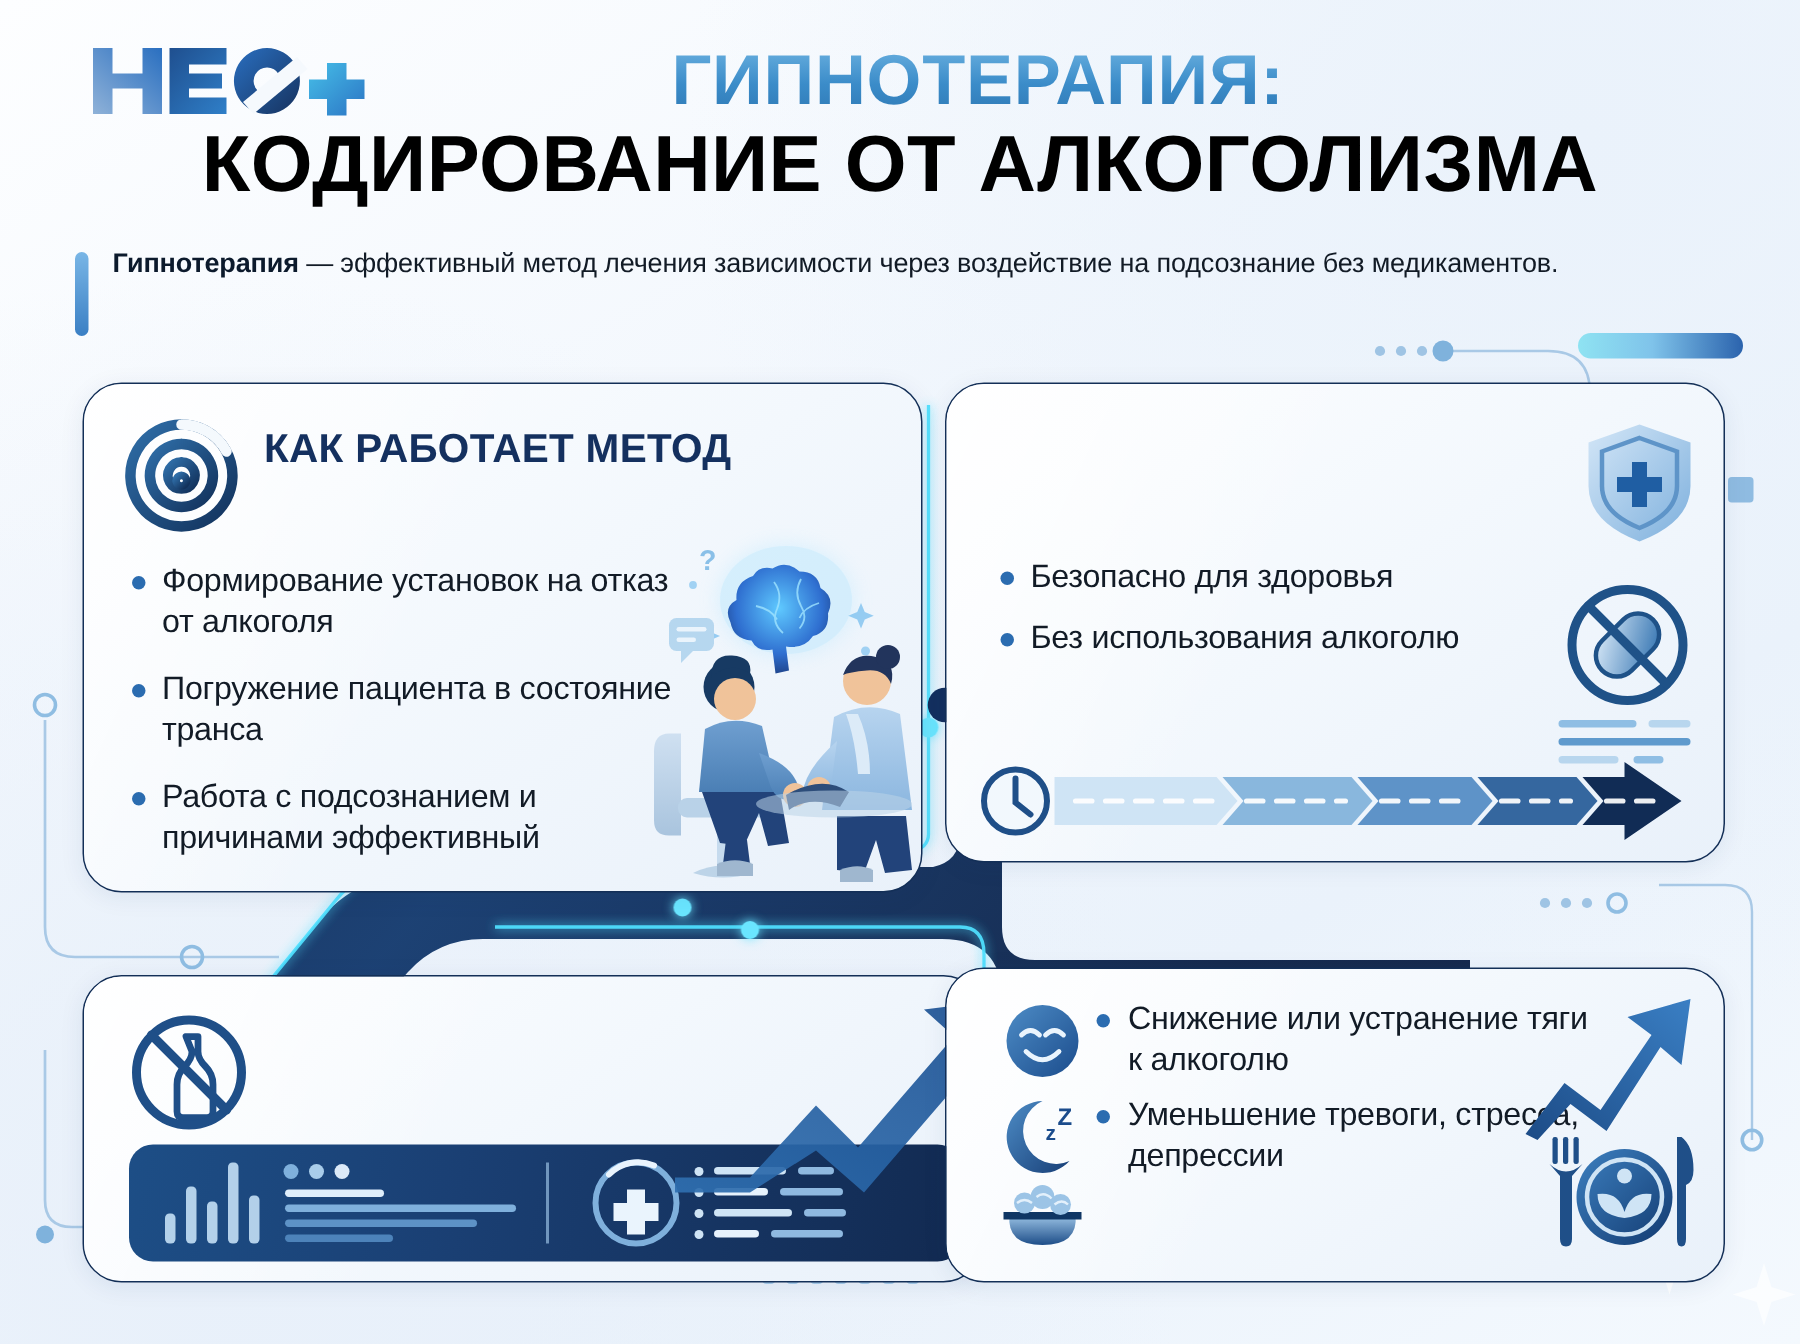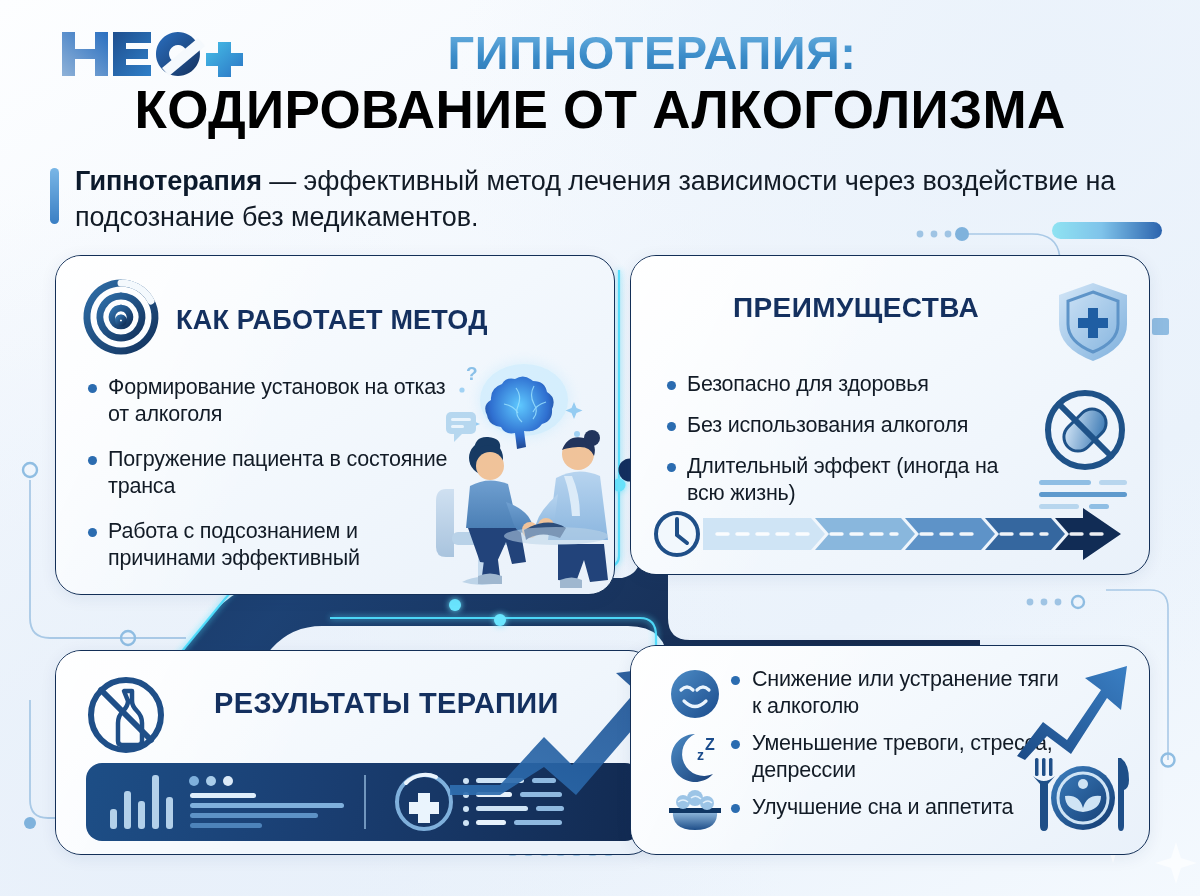--- a/index.html
+++ b/index.html
@@ -34,38 +34,38 @@
     font-size:53px; font-weight:700; letter-spacing:.3px;
     color:#000000; line-height:1.1; margin-top:2px;
   }
 
   
   .lead { position:absolute; left:50px; top:164px; width:1070px; display:flex; gap:16px; }
   .lead-bar {
     width:9px; min-width:9px; height:56px; border-radius:5px; margin-top:4px;
     background:linear-gradient(180deg,#79b6e6 0%,#3a7fc4 100%);
   }
-  .lead-text { font-size:27px; line-height:1.33; color:#121b26; letter-spacing:-.1px; }
+  .lead-text { font-size:18px; line-height:1.33; color:#121b26; letter-spacing:-.1px; }
   .lead-text b { font-weight:700; color:#0c1a2c; }
 
   
   .card {
     position:absolute; border:1.7px solid #132f57; border-radius:26px;
     background:linear-gradient(145deg,#fdfeff 0%,#f3f8fd 48%,#e9f1fa 100%);
     box-shadow:0 3px 16px rgba(22,54,100,.08);
     overflow:hidden;
   }
   .card-sheen {
     position:absolute; inset:0; pointer-events:none;
     background:linear-gradient(115deg,rgba(255,255,255,.85) 0%,rgba(255,255,255,0) 42%);
   }
 
   
   #card-method { left:55px; top:255px; width:560px; height:340px; }
-  .c1-head { position:absolute; left:26px; top:22px; display:flex; align-items:center; gap:16px; }
+  .c1-head { position:absolute; left:26px; top:22px; display:flex; align-items:flex-start; gap:16px; }
   .c1-title { font-size:27px; font-weight:700; color:#14305f; line-height:1.12; letter-spacing:.2px; margin-top:6px; }
   .bullets { position:absolute; left:32px; top:118px; width:370px; }
   .bullet { display:flex; gap:11px; margin-bottom:18px; }
   .dot { width:9px; height:9px; min-width:9px; border-radius:50%; background:#2b6cb0; margin-top:10px; }
   .btext { font-size:21.5px; line-height:1.26; color:#121b26; letter-spacing:-.2px; }
 
   
   #card-benefits { left:630px; top:255px; width:520px; height:320px; }
   .c2-title { position:absolute; left:0; top:36px; width:450px; text-align:center;
               font-size:28px; font-weight:700; color:#14305f; letter-spacing:.4px; }
@@ -350,46 +350,41 @@
       <path d="M152,190 l46,0 l4,36 l-18,2 l-6,-22 l-8,22 l-18,-2 z" fill="#22437a"></path>
       <path d="M154,226 q12,-5 22,0 l0,8 l-22,0 z" fill="#9fb7cf"></path>
 
       <ellipse cx="150" cy="182" rx="52" ry="9" fill="#bcd3e8" opacity=".55"></ellipse>
     </svg>
   </div>
 
   <div class="card" id="card-benefits">
     <div class="card-sheen"></div>
 
-    <div class="c2-title">ПРЕИМУЩЕСТВА</div>
 
     <svg class="abs" style="left:424px; top:24px;" width="76" height="84" viewBox="0 0 76 84">
       <defs>
         <linearGradient id="shg" x1="0" y1="0" x2="1" y2="1">
           <stop offset="0" stop-color="#d3e6f7"></stop>
             <stop offset="100%" stop-color="#7eb0dd"></stop>
         </linearGradient>
       </defs>
       <path d="M38,3 L72,15 L72,44 Q72,68 38,81 Q4,68 4,44 L4,15 Z" fill="url(#shg)"></path>
       <path d="M38,12 L63,21 L63,44 Q63,62 38,72 Q13,62 13,44 L13,21 Z" fill="none" stroke="#5e94c8" stroke-width="3"></path>
       <path d="M33,28 h10 v10 h10 v10 h-10 v10 h-10 v-10 h-10 v-10 h10 z" fill="#1f5ea3"></path>
     </svg>
 
     <div class="c2-bullets">
       <div class="bullet">
         <div class="dot"></div>
         <div class="btext">Безопасно для здоровья</div>
       </div>
       <div class="bullet">
         <div class="dot"></div>
-        <div class="btext">Без использования алкоголя</div>
-      </div>
-      <div class="bullet">
-        <div class="dot"></div>
-        <div class="btext">Длительный эффект (иногда на всю жизнь)</div>
+        <div class="btext">Без использования алкоголю</div>
       </div>
     </div>
 
     <svg class="abs" style="left:412px; top:132px;" width="84" height="84" viewBox="0 0 84 84">
       <defs>
         <linearGradient id="pilg" x1="0" y1="0" x2="1" y2="1">
           <stop offset="0" stop-color="#dfeefb"></stop>
             <stop offset="100%" stop-color="#2d6fae"></stop>
         </linearGradient>
       </defs>
@@ -436,21 +431,20 @@
     <svg class="abs" style="left:30px; top:24px;" width="80" height="80" viewBox="0 0 80 80">
       <g transform="translate(40,40)">
         <g transform="translate(-10,-26)">
           <path d="M8,2 h8 v10 q0,5 5,10 q5,5 5,12 v18 q0,4 -4,4 h-16 q-4,0 -4,-4 v-18 q0,-7 5,-12 q5,-5 5,-10 z" fill="none" stroke="#1f4f88" stroke-width="4.5" stroke-linejoin="round"></path>
         </g>
       </g>
       <circle cx="40" cy="40" r="35" fill="none" stroke="#1f4f88" stroke-width="6"></circle>
       <path d="M15,15 L65,65" stroke="#1f4f88" stroke-width="6" stroke-linecap="round"></path>
     </svg>
 
-    <div class="c3-title">РЕЗУЛЬТАТЫ ТЕРАПИИ</div>
 
     <div class="statbar">
       <svg width="555" height="78" viewBox="0 0 555 78">
 
         <g fill="#bcd8f0" opacity=".95">
           <rect x="24" y="46" width="7" height="20" rx="3"></rect>
           <rect x="38" y="28" width="7" height="38" rx="3"></rect>
           <rect x="52" y="38" width="7" height="28" rx="3"></rect>
           <rect x="66" y="12" width="7" height="54" rx="3"></rect>
           <rect x="80" y="34" width="7" height="32" rx="3"></rect>
@@ -555,24 +549,20 @@
 
     <div class="c4-list">
       <div class="bullet">
         <div class="dot"></div>
         <div class="btext">Снижение или устранение тяги к алкоголю</div>
       </div>
       <div class="bullet">
         <div class="dot"></div>
         <div class="btext">Уменьшение тревоги, стресса, депрессии</div>
       </div>
-      <div class="bullet">
-        <div class="dot"></div>
-        <div class="btext">Улучшение сна и аппетита</div>
-      </div>
     </div>
 
     <svg class="abs" style="left:382px; top:14px;" width="120" height="100" viewBox="0 0 120 100">
       <defs>
         <linearGradient id="garr2" x1="0" y1="1" x2="1" y2="0">
           <stop offset="0" stop-color="#1c4b86"></stop>
             <stop offset="100%" stop-color="#3a7fc4"></stop>
         </linearGradient>
       </defs>
       <path d="M4,96 L30,62 L54,80 L88,30 L72,18 L114,6 L108,50 L94,38 L58,94 L34,76 L12,100 Z" fill="url(#garr2)"></path>

